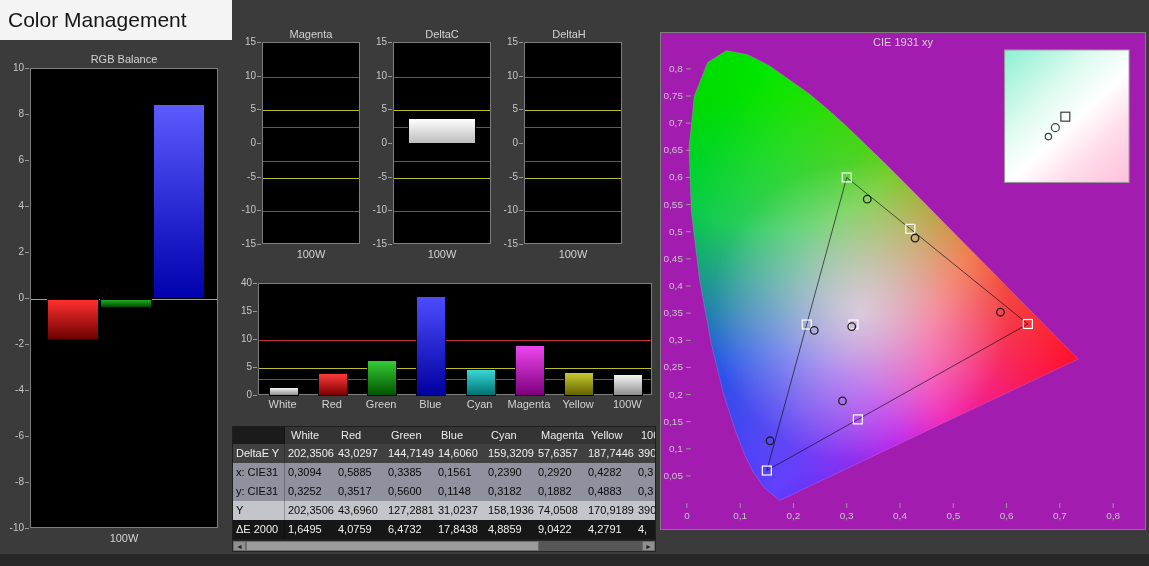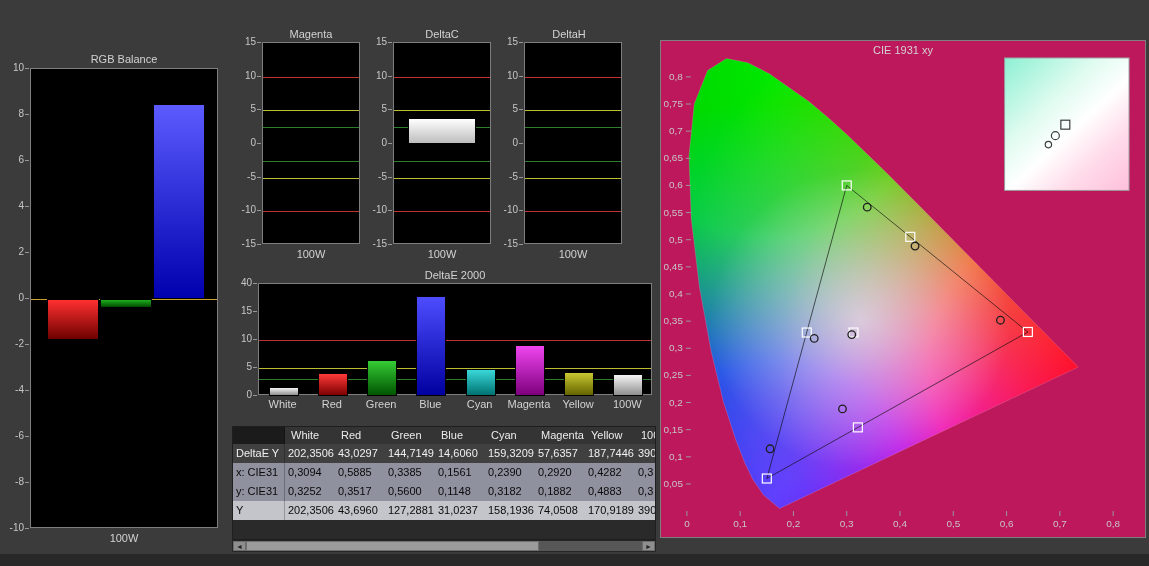--- a/index.html
+++ b/index.html
@@ -49,33 +49,34 @@
   .r-darker { background:#161616; color:#f0f0f0; }
 
   #hscroll { position:absolute; left:232px; top:540px; width:424px; height:12px; display:flex;
              background:#454545; border:1px solid #262626; }
   .sb-btn { flex:0 0 13px; background:#8f8f8f; color:#222; font-size:7px; line-height:10px;
             text-align:center; border:1px solid #6b6b6b; }
   .sb-track { flex:1; position:relative; background:#575757; }
   .sb-thumb { position:absolute; left:0; top:0; height:100%; width:74%; background:#9c9c9c;
               border:1px solid #707070; }
 
-  #cie-panel { position:absolute; left:660px; top:40px; width:486px; height:498px;
-               background:#be185d; border:1px solid #7e7e7e; }
+  #cie-panel { position:absolute; left:660px; top:32px; width:486px; height:498px;
+               background:#a21caf; border:1px solid #7e7e7e; }
   #cie-title { position:absolute; left:0; top:3px; width:100%; }
   #cie-svg { position:absolute; left:0; top:0; width:484px; height:496px; }
   svg text { font-family:"Liberation Sans", sans-serif; }
 
   #bottom-strip { position:absolute; left:0; top:554px; width:1149px; height:12px; background:#282828; }
 </style>
 </head>
 <body>
 
 <div id="app">
 
+  <div class="titlebar">Color Management</div>
 
   <div class="chart-title" id="rgb-title">RGB Balance</div>
   <div class="plot" id="rgb-plot">
       <div class="ref-line" style="top: 230px; background: rgb(200, 160, 48);"></div>
       <div class="bar" style="left: 16px; width: 52px; top: 230px; height: 41.4px; background: linear-gradient(rgb(255, 48, 48), rgb(110, 0, 0));"></div>
       <div class="bar" style="left: 69px; width: 52px; top: 230px; height: 9.2px; background: linear-gradient(rgb(31, 174, 31), rgb(0, 74, 0));"></div>
       <div class="bar" style="left: 122px; width: 52px; top: 34.5px; height: 195.5px; background: linear-gradient(rgb(91, 91, 255), rgb(0, 0, 174));"></div>
     </div>
   <div class="x-label" id="rgb-xlabel">100W</div>
 
@@ -104,21 +105,20 @@
       <div class="ref-line" style="top: 67.3333px; background: rgb(188, 188, 50);"></div>
       <div class="ref-line" style="top: 84.1667px; background: rgb(45, 125, 45);"></div>
       <div class="ref-line" style="top: 117.833px; background: rgb(45, 125, 45);"></div>
       <div class="ref-line" style="top: 134.667px; background: rgb(188, 188, 50);"></div>
       <div class="ref-line" style="top: 168.333px; background: rgb(192, 50, 50);"></div>
     </div>
   <div class="x-label" id="dl-xlabel">100W</div>
   <div class="x-label" id="dc-xlabel">100W</div>
   <div class="x-label" id="dh-xlabel">100W</div>
 
-  <div class="chart-title" id="de-title">DeltaE 2000</div>
   <div class="plot" id="de-plot">
       <div class="ref-line" style="top: 56px; background: rgb(192, 50, 50);"></div>
       <div class="ref-line" style="top: 84px; background: rgb(188, 188, 50);"></div>
       <div class="ref-line" style="top: 95.2px; background: rgb(45, 125, 45);"></div>
       <div class="bar" style="left: 9.5px; width: 30px; top: 102.763px; height: 9.2372px; background: linear-gradient(rgb(245, 245, 245), rgb(142, 142, 142));"></div>
       <div class="bar" style="left: 58.75px; width: 30px; top: 89.175px; height: 22.825px; background: linear-gradient(rgb(255, 58, 58), rgb(124, 0, 0));"></div>
       <div class="bar" style="left: 108px; width: 30px; top: 75.7501px; height: 36.2499px; background: linear-gradient(rgb(53, 204, 53), rgb(0, 85, 0));"></div>
       <div class="bar" style="left: 157.25px; width: 30px; top: 12.0747px; height: 99.9253px; background: linear-gradient(rgb(77, 77, 255), rgb(0, 0, 160));"></div>
       <div class="bar" style="left: 206.5px; width: 30px; top: 84.639px; height: 27.361px; background: linear-gradient(rgb(58, 216, 216), rgb(0, 114, 114));"></div>
       <div class="bar" style="left: 255.75px; width: 30px; top: 61.3637px; height: 50.6363px; background: linear-gradient(rgb(238, 69, 238), rgb(126, 0, 126));"></div>
@@ -174,20 +174,31 @@
       <div class="trow r-light">
         <div class="tcell tlabel">Y</div>
         <div class="tcell">202,3506</div>
         <div class="tcell">43,6960</div>
         <div class="tcell">127,2881</div>
         <div class="tcell">31,0237</div>
         <div class="tcell">158,1936</div>
         <div class="tcell">74,0508</div>
         <div class="tcell">170,9189</div>
         <div class="tcell">390</div>
+      </div>
+      <div class="trow r-darker">
+        <div class="tcell tlabel">ΔE 2000</div>
+        <div class="tcell">1,6495</div>
+        <div class="tcell">4,0759</div>
+        <div class="tcell">6,4732</div>
+        <div class="tcell">17,8438</div>
+        <div class="tcell">4,8859</div>
+        <div class="tcell">9,0422</div>
+        <div class="tcell">4,2791</div>
+        <div class="tcell">4,</div>
       </div>
     </div>
 
   <div id="hscroll">
     <div class="sb-btn">◄</div>
     <div class="sb-track">
       <div class="sb-thumb"></div>
     </div>
     <div class="sb-btn">►</div>
   </div>

